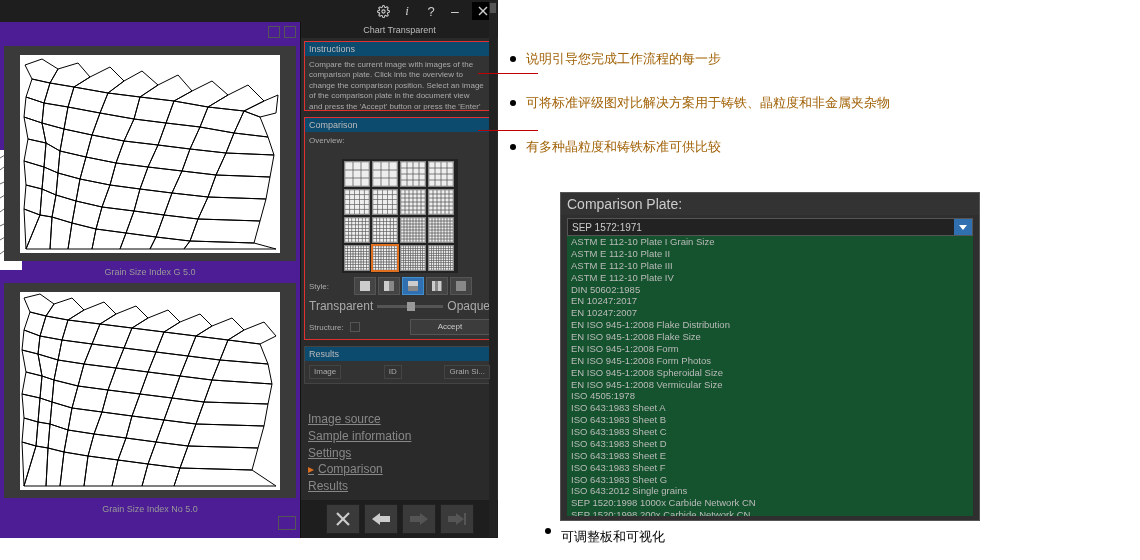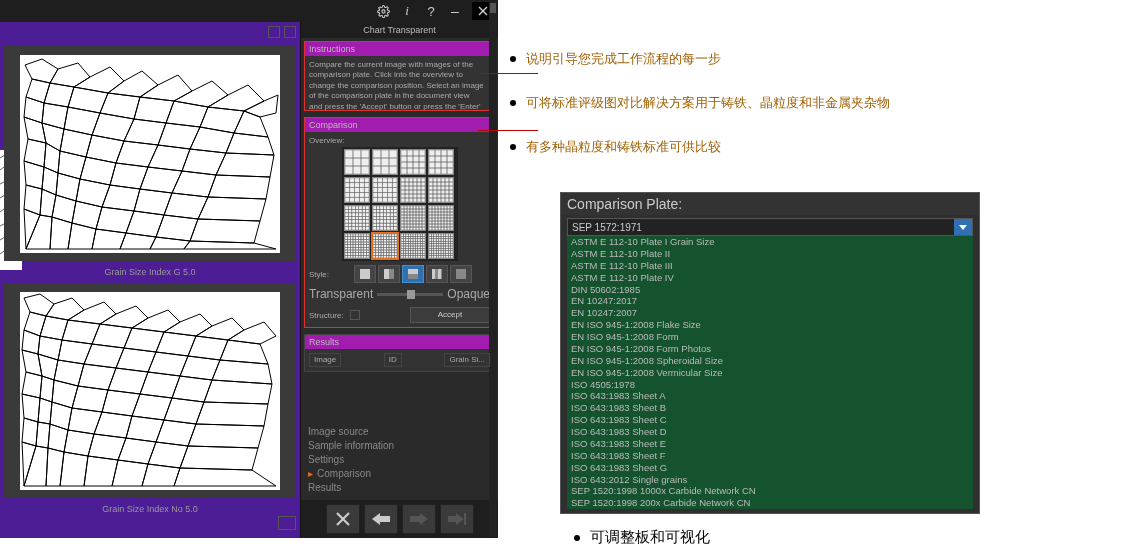--- a/index.html
+++ b/index.html
@@ -79,35 +79,35 @@
   }
   .sp-title {
     height:16px; text-align:center; font-size:9px; color:#bbb;
     line-height:16px; background:#1e1e1e;
   }
   .box {
     margin:3px; border:1px solid #444; background:#333;
   }
   .box-red { border:1.5px solid #e03030; }
   .box-head {
-    background:#a21caf; font-size:9px; color:#bbb;
+    background:#0c4a6e; font-size:9px; color:#bbb;
     padding:2px 4px;
   }
   .box-body {
     padding:4px; font-size:8px; color:#aaa; line-height:1.3;
     position:relative;
   }
   .instr-body { height:54px; overflow:hidden; padding-right:10px; }
   .instr-scroll { position:absolute; right:1px; top:1px; bottom:1px; width:8px;
     background:#222; }
   .instr-scroll::before { content:''; position:absolute; top:2px; left:1px;
     width:6px;height:10px;background:#555; }
   
   .comp-body { padding:4px; }
-  .comp-label { font-size:8px; color:#aaa; margin-bottom:2px; }
+  .comp-label { font-size:8px; color:#aaa; margin-bottom:14px; }
   .comp-grid {
     width: 116px; margin: 2px auto 4px;
     display:grid; grid-template-columns:repeat(4,26px);
     grid-auto-rows:26px; gap:2px;
     background:#222; padding:2px;
   }
   .comp-cell { background:#e8e8e8; border:1px solid #888; position:relative; }
   .comp-cell.sel { outline:2px solid #e07020; outline-offset:-1px; }
   .comp-cell .dots { width:100%;height:100%; }
   .style-row { display:flex; align-items:center; gap:2px; font-size:8px; }
@@ -125,22 +125,22 @@
   .action-row { display:flex; gap:6px; margin-top:6px; align-items:center;
     font-size:8px; color:#aaa;}
   .action-row .spc{flex:1;}
   .accept-btn { width:80px;height:16px;background:#3c3c3c;border:1px solid #555;
     text-align:center; line-height:14px; font-size:8px; color:#ccc;}
   
   .res-body { font-size:8px; color:#aaa; display:flex; gap:4px;justify-content:space-between;}
   .res-cell { border:1px solid #444; padding:1px 4px; }
   .filler { flex:1; }
   
-  .bottom-list { margin:3px; font-size:10px; color:#888; line-height:1.4;
-    padding:2px 4px; }
+  .bottom-list { margin:3px; font-size:12px; color:#888; line-height:1.4;
+    padding:2px 4px;text-decoration:underline; }
   .bottom-list .row { display:flex; align-items:center; gap:4px; }
   .bottom-list .arrow { color:#e07020; }
   
   .navrow {
     display:flex; justify-content:center; gap:4px; padding:4px;
     background:#1e1e1e;
   }
   .navbtn {
     width:34px;height:30px;background:#3a3a3a;border:1px solid #222;
     display:flex;align-items:center;justify-content:center;color:#ccc;
@@ -187,23 +187,23 @@
   .dd-list {
     margin:0 6px 4px; background:#14532d;
     max-height:280px; overflow:hidden;
   }
   .dd-item {
     padding:0px 4px; font-size:9.5px; color:#bbb; line-height:1.25;
     white-space:nowrap; overflow:hidden; text-overflow:ellipsis;
   }
 
   .callout-bottom {
-    position:absolute; left:574px; top:528px;
-    display:flex; align-items:center; gap:10px;
-    font-size:15px; color:#000;
+    position:absolute; left:545px; top:528px;
+    display:flex; align-items:flex-start; gap:10px;
+    font-size:13px; color:#000;
   }
   .callout-bottom .bullet { width:6px;height:6px;background:#000;border-radius:50%;}
 </style>
 </head>
 <body>
 
 <div class="app">
 
   <div class="app-titlebar">
     <span class="ticon">
@@ -1261,20 +1261,21 @@
     </span>
   </div>
   <div class="dd-list" id="dd-list">
       <div class="dd-item">ASTM E 112-10 Plate I Grain Size</div>
       <div class="dd-item">ASTM E 112-10 Plate II</div>
       <div class="dd-item">ASTM E 112-10 Plate III</div>
       <div class="dd-item">ASTM E 112-10 Plate IV</div>
       <div class="dd-item">DIN 50602:1985</div>
       <div class="dd-item">EN 10247:2017</div>
       <div class="dd-item">EN 10247:2007</div>
+      <div class="dd-item">EN ISO 945-1:2008 Flake Distribution</div>
       <div class="dd-item">EN ISO 945-1:2008 Flake Size</div>
       <div class="dd-item">EN ISO 945-1:2008 Form</div>
       <div class="dd-item">EN ISO 945-1:2008 Form Photos</div>
       <div class="dd-item">EN ISO 945-1:2008 Spheroidal Size</div>
       <div class="dd-item">EN ISO 945-1:2008 Vermicular Size</div>
       <div class="dd-item">ISO 4505:1978</div>
       <div class="dd-item">ISO 643:1983 Sheet A</div>
       <div class="dd-item">ISO 643:1983 Sheet B</div>
       <div class="dd-item">ISO 643:1983 Sheet C</div>
       <div class="dd-item">ISO 643:1983 Sheet D</div>

